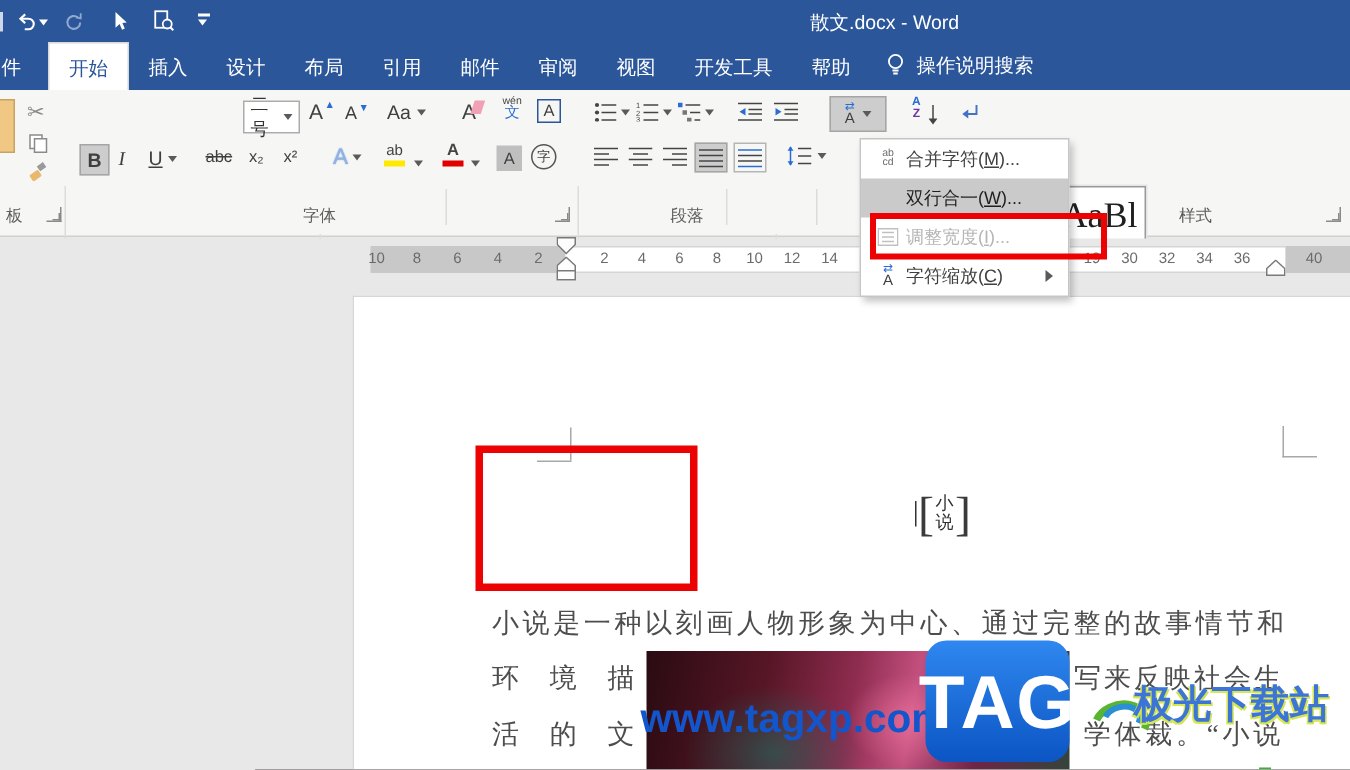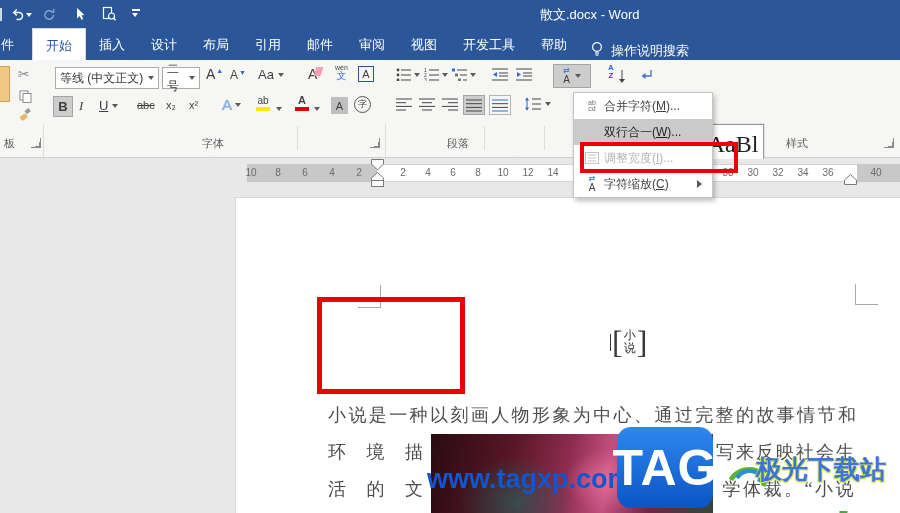--- a/index.html
+++ b/index.html
@@ -13,21 +13,21 @@
   .qat-icon { top:5px; width:18px; height:18px; display:flex; align-items:center; justify-content:center; }
   .win-title { top:6px; left:540px; color:#fff; font-size:13px; white-space:nowrap; }
   .tri-dn-w { width:0; height:0; border:3px solid transparent; border-top:4px solid #fff; }
   .qat-frag { left:0; top:8px; width:2px; height:13px; background:#cdd8ea; }
 
   
   .tabrow { left:0; top:28px; width:900px; height:32px; background:#2b579a; display:flex; align-items:stretch; }
   .tab { color:#fff; font-size:13px; padding:8px 13px 0 13px; white-space:nowrap; }
   .tab.active { background:#fff; color:#2b579a; border:1px solid #d8d8d8; border-bottom:none; }
   .tab.file-part { padding:8px 6px 0 1px; }
-  .tellme { display:flex; align-items:flex-end; gap:7px; color:#fff; font-size:13px; padding:0 10px; }
+  .tellme { display:flex; align-items:center; gap:7px; color:#fff; font-size:13px; padding:0 10px; }
 
   
   .ribbon { left:0; top:60px; width:900px; height:98px; background:#f6f6f5; border-bottom:1px solid #d2d0ce; }
   .vdiv { top:64px; width:1px; height:86px; background:#dcdcdb; position:absolute; }
   .grp-label { font-size:11px; color:#5d5d5d; white-space:nowrap; }
   .launcher { width:10px; height:10px; border-right:1px solid #8a8a8a; border-bottom:1px solid #8a8a8a; }
   .launcher:after { content:""; display:block; width:4px; height:4px; margin:4px 0 0 4px; border-right:1px solid #8a8a8a; border-bottom:1px solid #8a8a8a; }
   .combo { height:22px; background:#fff; border:1px solid #ababab; display:flex; align-items:center; font-size:12px; color:#333; padding:0 4px; }
   .combo .dd { margin-left:auto; }
   .dd { width:0; height:0; border:3px solid transparent; border-top:4px solid #5a5a5a; margin-top:3px; }
@@ -172,24 +172,20 @@
     <div class="abs" style="left:18px;top:47px">
       <svg width="14" height="14" viewBox="0 0 14 14">
           <rect x="2" y="8" width="7" height="5" rx="1" fill="#e8b96c" transform="rotate(-35 5 10)"></rect>
           <rect x="7" y="2.5" width="5" height="4" fill="#9a9a9a" transform="rotate(-35 9 4)"></rect>
         </svg>
     </div>
     <div class="abs grp-label" style="left:4px;top:76px">板</div>
     <div class="abs launcher" style="left:31px;top:78px"></div>
     <div class="vdiv" style="left:43px"></div>
 
-    <div class="abs combo" style="left:55px;top:7px;width:104px">
-      <span style="overflow:hidden;white-space:nowrap">等线 (中文正文)</span>
-        <span class="dd"></span>
-    </div>
     <div class="abs combo" style="left:162px;top:7px;width:38px">
       <span>二号</span>
         <span class="dd"></span>
     </div>
     <div class="abs rbtn" style="left:206px;top:6px">
       <span class="glyph" style="font-size:14px">A</span>
         <span style="color:#2b6cd4;font-size:7px;margin:-8px 0 0 1px">▲</span>
     </div>
     <div class="abs rbtn" style="left:230px;top:8px">
       <span class="glyph" style="font-size:12px">A</span>
@@ -412,21 +408,21 @@
     <span class="rnum" style="left:471px">8</span>
     <span class="rnum" style="left:496px">10</span>
     <span class="rnum" style="left:521px">12</span>
     <span class="rnum" style="left:546px">14</span>
     <span class="rnum" style="left:571px">16</span>
     <span class="rnum" style="left:596px">18</span>
     <span class="rnum" style="left:621px">20</span>
     <span class="rnum" style="left:646px">22</span>
     <span class="rnum" style="left:671px">24</span>
     <span class="rnum" style="left:696px">26</span>
-    <span class="rnum" style="left:721px">38</span>
+    <span class="rnum" style="left:721px">19</span>
     <span class="rnum" style="left:746px">30</span>
     <span class="rnum" style="left:771px">32</span>
     <span class="rnum" style="left:796px">34</span>
     <span class="rnum" style="left:821px">36</span>
     <span class="rnum" style="left:869px">40</span>
 
     <div class="abs" style="left:371px;top:-2px">
       <svg width="13" height="12" viewBox="0 0 13 12">
           <path d="M0.5 0.5 H12.5 V5 L6.5 11 L0.5 5 Z" fill="#fdfdfd" stroke="#7a7a7a"></path>
         </svg>

